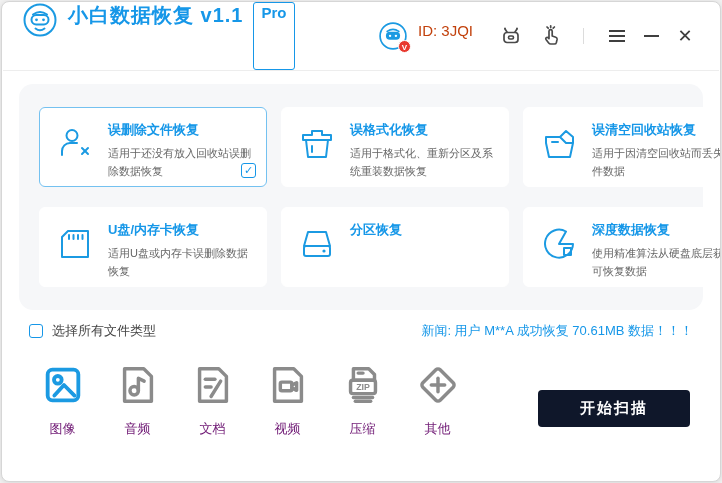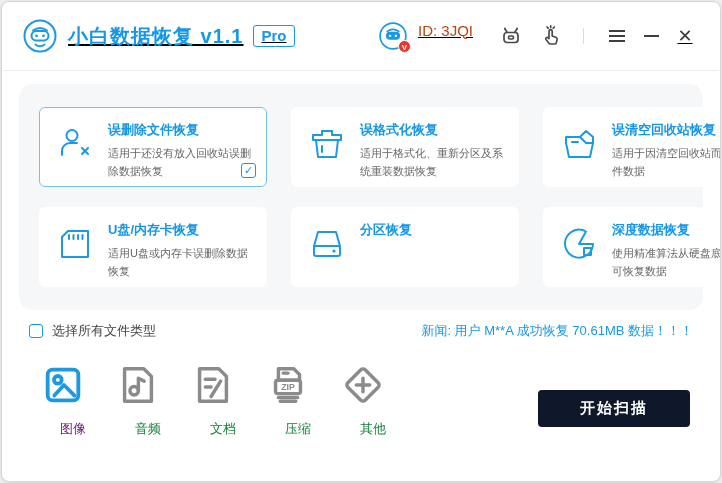--- a/index.html
+++ b/index.html
@@ -3,21 +3,21 @@
 <meta charset="utf-8">
 <style>
   * { margin:0; padding:0; box-sizing:border-box; }
   html,body { width:722px; height:483px; background:#f2f2f2; font-family:"Liberation Sans","DejaVu Sans",sans-serif; }
   .window {
     width:720px; height:481px; margin:1px auto; background:#ffffff;
     border:1px solid #d6d6d6; border-radius:8px; box-shadow:0 1px 6px rgba(0,0,0,.12);
     overflow:hidden; display:flex; flex-direction:column;
   }
   
-  .titlebar { height:68px; display:flex; align-items:center; padding:0 22px 0 20px;text-decoration:underline; }
+  .titlebar { height:68px; display:flex; padding:0 22px 0 20px; }
   .logo { width:36px; height:36px; flex:0 0 auto; }
   .app-title { font-size:20px; font-weight:bold; color:#1697e8; margin-left:10px; letter-spacing:1px; }
   .pro-badge {
     margin-left:10px; font-size:15px; color:#1697e8; border:1px solid #1697e8;
     border-radius:3px; padding:1px 7px 2px; font-weight:bold;
   }
   .titlebar-right { margin-left:auto; display:flex; align-items:center; }
   .avatar-wrap { position:relative; width:30px; height:30px; }
   .avatar-wrap svg { width:30px; height:30px; }
   .v-badge {
@@ -31,21 +31,21 @@
   .win-btn { width:26px; height:26px; display:flex; align-items:center; justify-content:center; cursor:pointer; margin-left:8px; }
   .menu-lines { display:flex; flex-direction:column; gap:3px; }
   .menu-lines span { display:block; width:16px; height:2px; background:#3f3f3f; }
   .min-bar { width:15px; height:2px; background:#3f3f3f; }
   .close-x { font-size:18px; color:#3f3f3f; line-height:1; }
   .tb-divider { height:1px; background:#ededed; margin:0 1px; }
   
   .panel {
     margin:13px 17px 0; background:#f6f7f9; border-radius:14px;
     padding:23px 20px; display:grid; grid-template-columns:repeat(3,1fr);
-    grid-template-rows:80px 80px; gap:20px 24px;
+    grid-template-rows:80px 80px; gap:20px 14px;
   }
   .card {
     position:relative; background:#fff; border:1px solid #fff; border-radius:6px;
     display:flex; align-items:flex-start; padding:13px 10px 10px 15px; cursor:pointer;
   }
   .card.selected { border:1px solid #74c1f0; }
   .card-icon { width:40px; height:40px; flex:0 0 auto; margin-top:3px; }
   .card-text { margin-left:13px; }
   .card-title { font-size:13px; font-weight:bold; color:#1697e8; margin-bottom:5px; }
   .card-desc { font-size:11px; color:#666; line-height:1.65; width:148px; }
@@ -56,23 +56,23 @@
   }
   
   .mid-row { display:flex; align-items:center; margin:12px 27px 0; }
   .sel-check {
     width:14px; height:14px; border:1px solid #1697e8; border-radius:3px; background:#fff; cursor:pointer;
   }
   .sel-label { font-size:13px; color:#444; margin-left:9px; }
   .news { margin-left:auto; font-size:13px; color:#1697e8; }
   
   .types-row { display:flex; align-items:flex-start; margin:22px 30px 0 37px; }
-  .type-item { width:47px; display:flex; flex-direction:column; align-items:flex-end; margin-right:28px; cursor:pointer; }
+  .type-item { width:47px; display:flex; flex-direction:column; align-items:center; margin-right:28px; cursor:pointer; }
   .type-item svg { width:46px; height:46px; }
-  .type-label { font-size:13px; color:#15803d; margin-top:12px; }
+  .type-label { font-size:13px; color:#701a75; margin-top:12px; }
   .type-item.selected .type-label { color:#701a75; }
   .scan-btn {
     margin-left:auto; margin-top:28px; background:#0f172a; color:#fff; border:none;
     font-size:15px; font-weight:bold; padding:9px 42px; border-radius:4px; cursor:pointer;
     font-family:"Liberation Sans","DejaVu Sans",sans-serif; letter-spacing:2px;
   }
   .stroke-blue { stroke:#1b9ae2; fill:none; stroke-width:2; stroke-linecap:round; stroke-linejoin:round; }
   .stroke-gray { stroke:#8b8b8b; fill:none; stroke-width:1.8; stroke-linecap:round; stroke-linejoin:round; }
   .stroke-dark { stroke:#4a4a4a; fill:none; stroke-width:1.7; stroke-linecap:round; stroke-linejoin:round; }
 </style>
@@ -248,20 +248,28 @@
     <div class="type-item">
       <svg viewBox="0 0 24 24">
         <path d="M5,3.5 h10 l4,4 V20.5 H5 Z" class="stroke-gray"></path>
         <line x1="8" y1="9" x2="13" y2="9" class="stroke-gray"></line>
         <line x1="8" y1="13" x2="11" y2="13" class="stroke-gray"></line>
         <line x1="16" y1="10" x2="11" y2="18" class="stroke-gray"></line>
       </svg>
       <div class="type-label">文档</div>
     </div>
 
+    <div class="type-item">
+      <svg viewBox="0 0 24 24">
+        <path d="M5,3.5 h10 l4,4 V20.5 H5 Z" class="stroke-gray"></path>
+        <rect x="8" y="10.5" width="6" height="4.5" rx="0.8" class="stroke-gray"></rect>
+        <path d="M14,12 l2.5,-1.2 v4 L14,13.5" class="stroke-gray"></path>
+      </svg>
+      <div class="type-label">视频</div>
+    </div>
 
     <div class="type-item">
       <svg viewBox="0 0 24 24">
         <path d="M7,3.5 h8 l3,3 v3 H7 Z" class="stroke-gray"></path>
         <line x1="9.5" y1="5.8" x2="12" y2="5.8" class="stroke-gray"></line>
         <rect x="5.5" y="9.5" width="13" height="7" rx="1.2" class="stroke-gray"></rect>
         <line x1="7" y1="18.5" x2="17" y2="18.5" class="stroke-gray"></line>
         <line x1="8" y1="20.5" x2="16" y2="20.5" class="stroke-gray"></line>
         <text x="12" y="14.8" text-anchor="middle" font-size="4.6" font-weight="bold" fill="#8b8b8b" stroke="none" font-family="Liberation Sans, sans-serif">ZIP</text>
       </svg>

